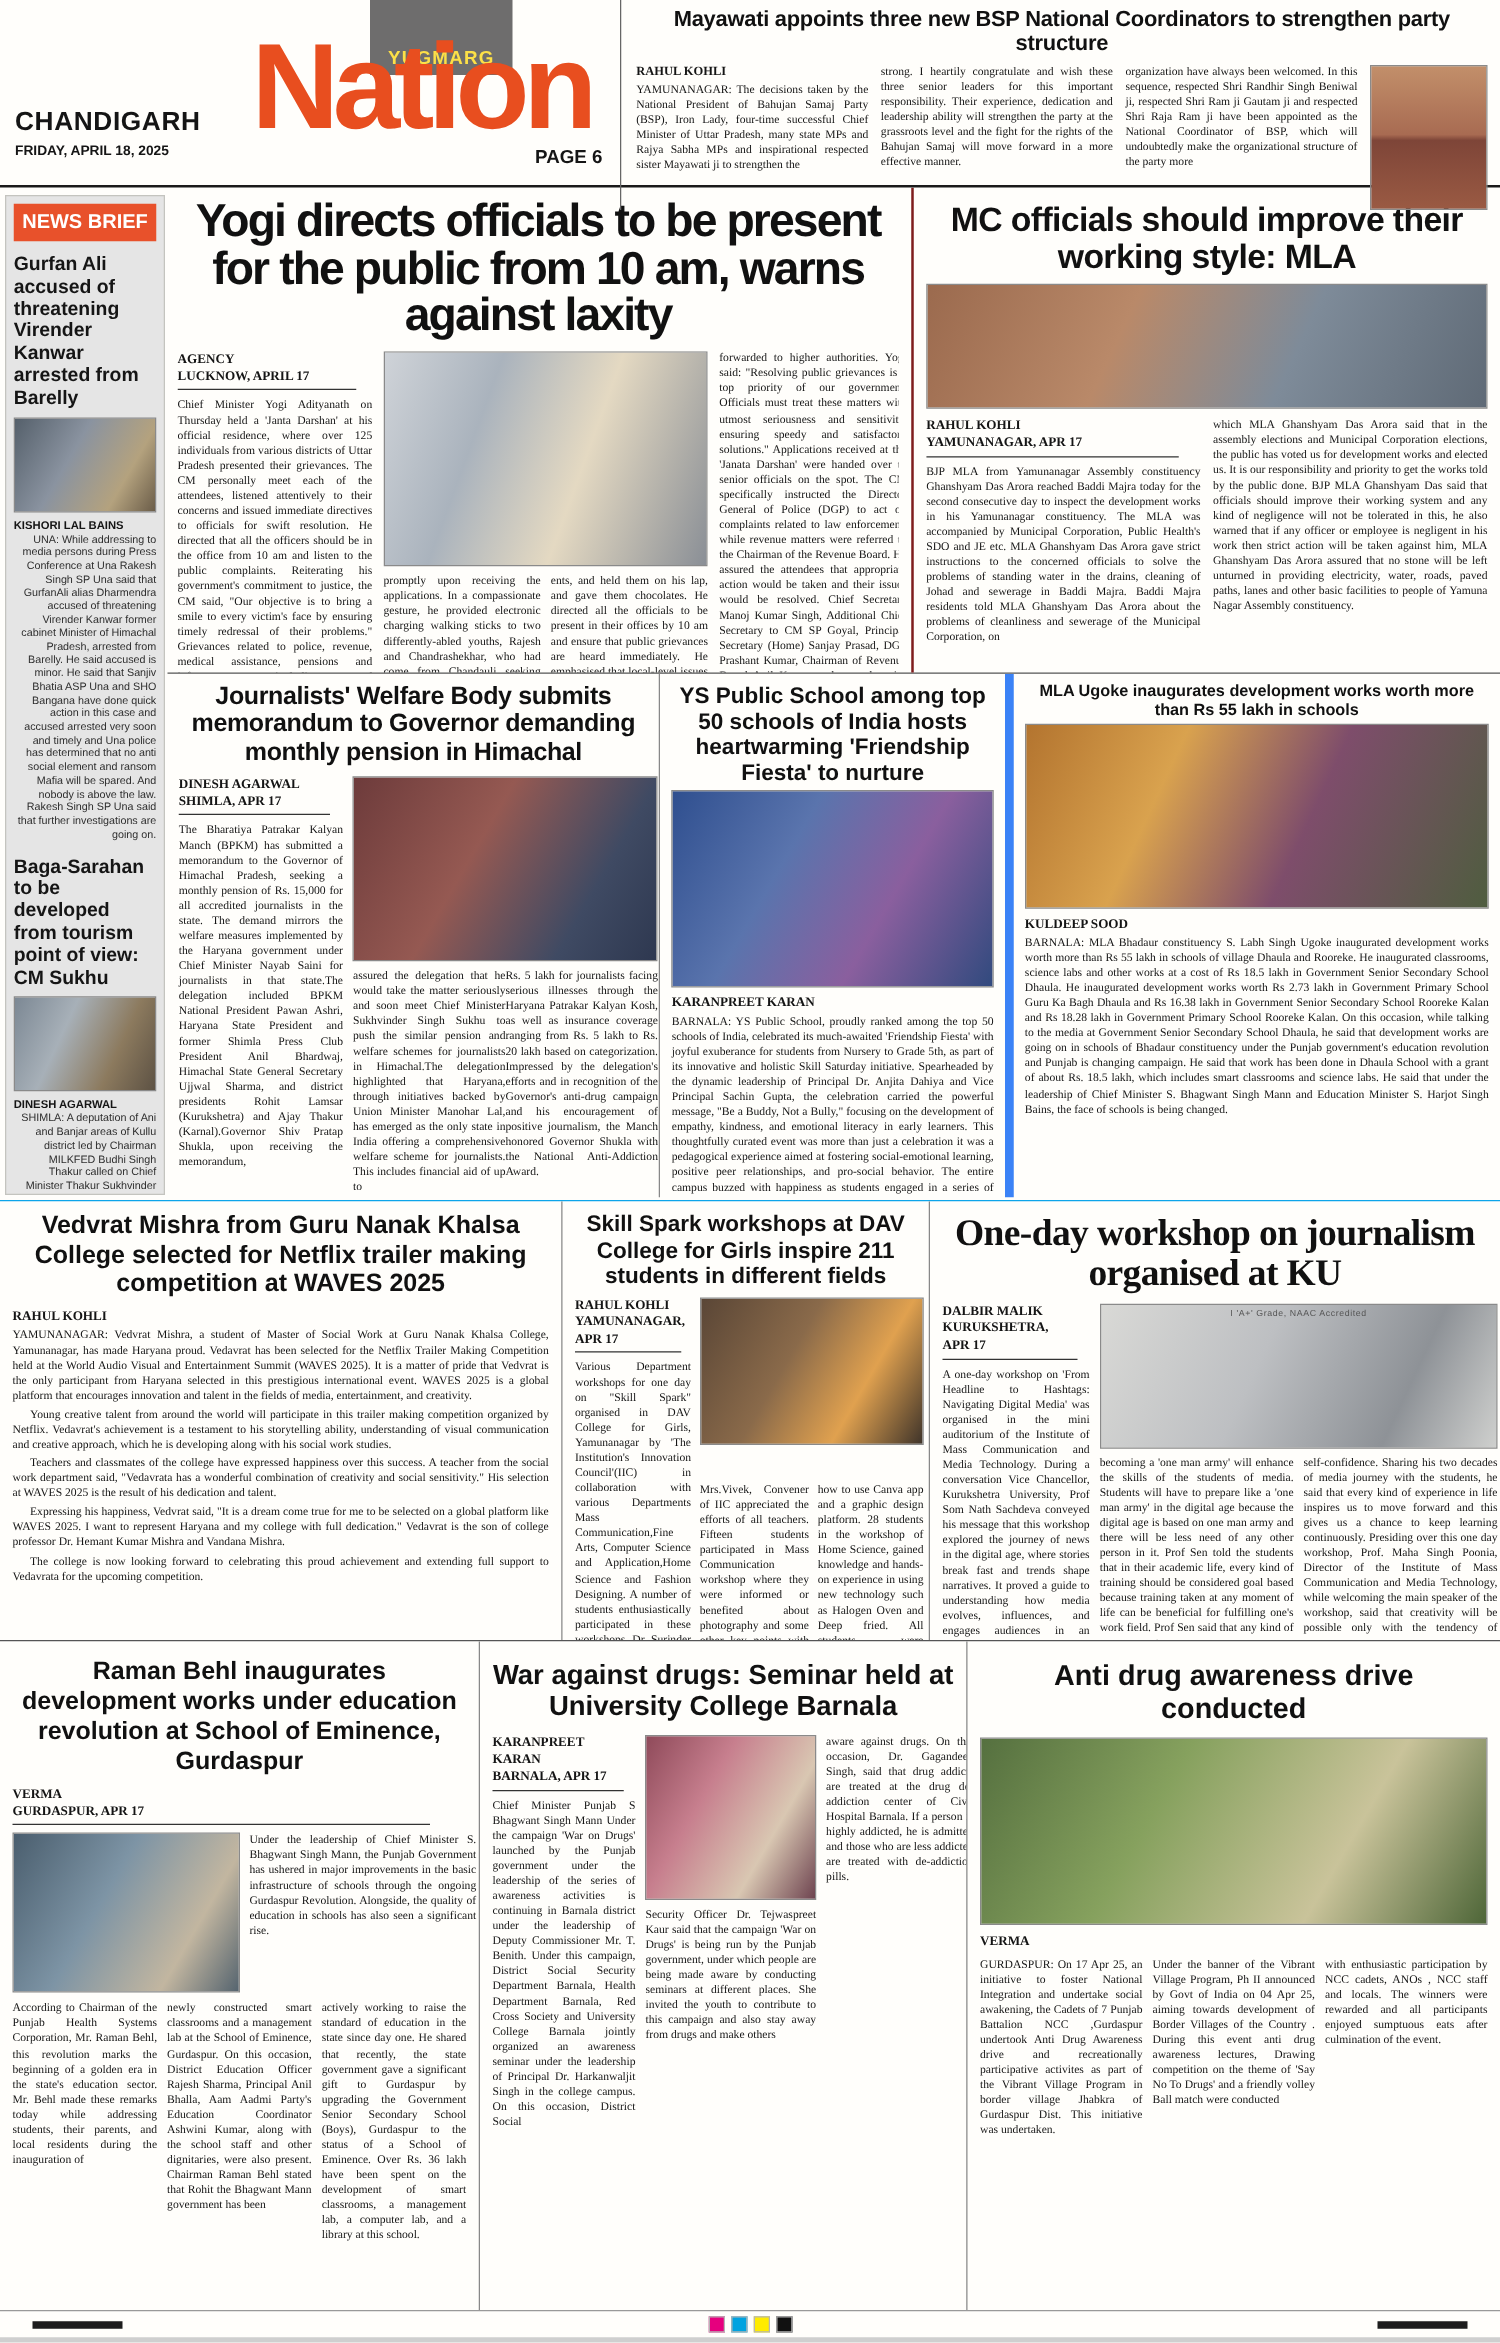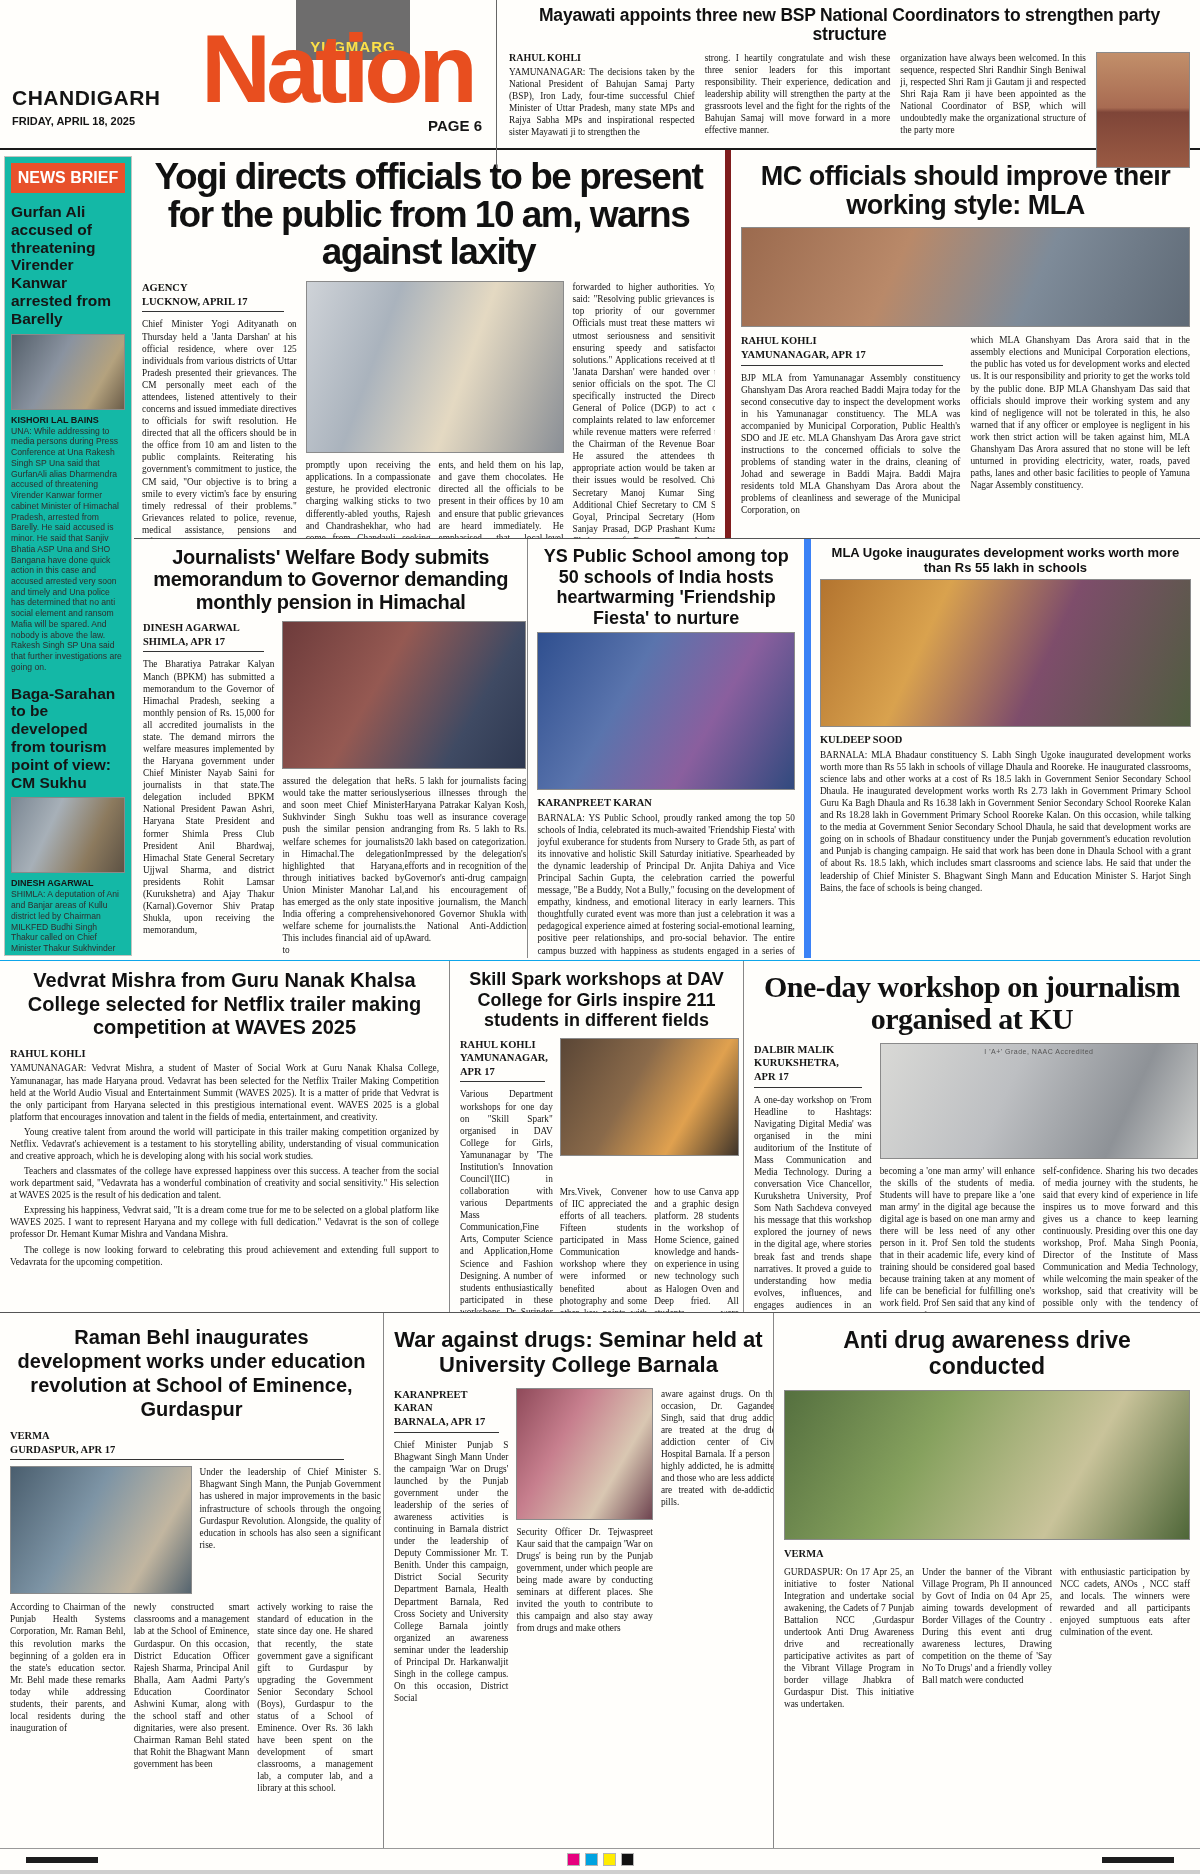--- a/index.html
+++ b/index.html
@@ -22,29 +22,29 @@
   .bodytxt{font-size:9.3px;line-height:1.3;text-align:justify;margin:0}
   .photo{border:1px solid #8a8a8a;background:linear-gradient(135deg,#b9a98f,#8d7b66 45%,#6e6152);position:relative}
   .caption-in{position:absolute;top:4px;left:0;right:0;text-align:center;color:#f4f2ee;font:7px "Liberation Sans",sans-serif;letter-spacing:.5px}
   
   .bsp{border-left:1px solid #666;padding:6px 10px 0 12px}
   .bsp .hl{font-size:17.5px;line-height:1.1;margin-bottom:7px;letter-spacing:-.2px}
   .bsp-body{display:grid;grid-template-columns:1fr 1fr 1fr 94px;gap:10px}
   .bsp-byl{font-weight:bold;font-size:10px;line-height:1.25;margin-bottom:2px}
   
   .band-top{display:grid;grid-template-columns:134px 1fr}
-  .rail{background:#14b8a6;border:1px solid #c4c4bf;margin:6px 2px 4px 4px;padding:6px 6px;height:800px;overflow:hidden;font-family:"Liberation Sans",sans-serif}
+  .rail{background:#e5e5e5;border:1px solid #c4c4bf;margin:6px 2px 4px 4px;padding:6px 6px;height:800px;overflow:hidden;font-family:"Liberation Sans",sans-serif}
   .rail-h{background:#e8512b;color:#fff;font:bold 16px "Liberation Sans",sans-serif;text-align:center;padding:6px 0;margin-bottom:10px}
   .rail h3{font:bold 15.5px/1.15 "Liberation Sans",sans-serif;margin:0 0 6px;text-align:left}
   .rail .photo{height:76px;margin-bottom:5px}
   .rail .rbyl{font:bold 9px "Liberation Sans",sans-serif;margin:0 0 1px}
-  .rail .rtxt{font-size:8.6px;line-height:1.25;color:#2e2e2e;margin:0 0 12px;text-align:left}
+  .rail .rtxt{font-size:8.6px;line-height:1.25;color:#2e2e2e;margin:0 0 12px;text-align:right}
   
   .rowA{display:grid;grid-template-columns:56% 44%;height:388px;overflow:hidden}
-  .yogi{padding:4px 10px 0 8px;border-right:6px solid #7f1d1d}
+  .yogi{padding:4px 10px 0 8px;border-right:2px solid #7f1d1d}
   .yogi .hl{font-size:37px;line-height:1.02;letter-spacing:-1.5px;margin:4px 0 10px}
   .yogi-body{display:grid;grid-template-columns:27% 45% 26%;gap:9px;height:268px;overflow:hidden}
   .photo-yogi{height:172px;margin-bottom:6px}
   .ymid-two{display:grid;grid-template-columns:1fr 1fr;gap:8px}
   .mc{padding:4px 10px 0 10px}
   .mc .hl{font-size:27px;line-height:1.06;letter-spacing:-.5px;margin:8px 0 8px}
   .photo-mc{height:100px;margin-bottom:7px}
   .mc-body{display:grid;grid-template-columns:1fr 1fr;gap:10px;overflow:hidden}
   
   .rowB{display:grid;grid-template-columns:37% 26.5% 36.5%;border-top:1px solid #555;height:420px;overflow:hidden}

